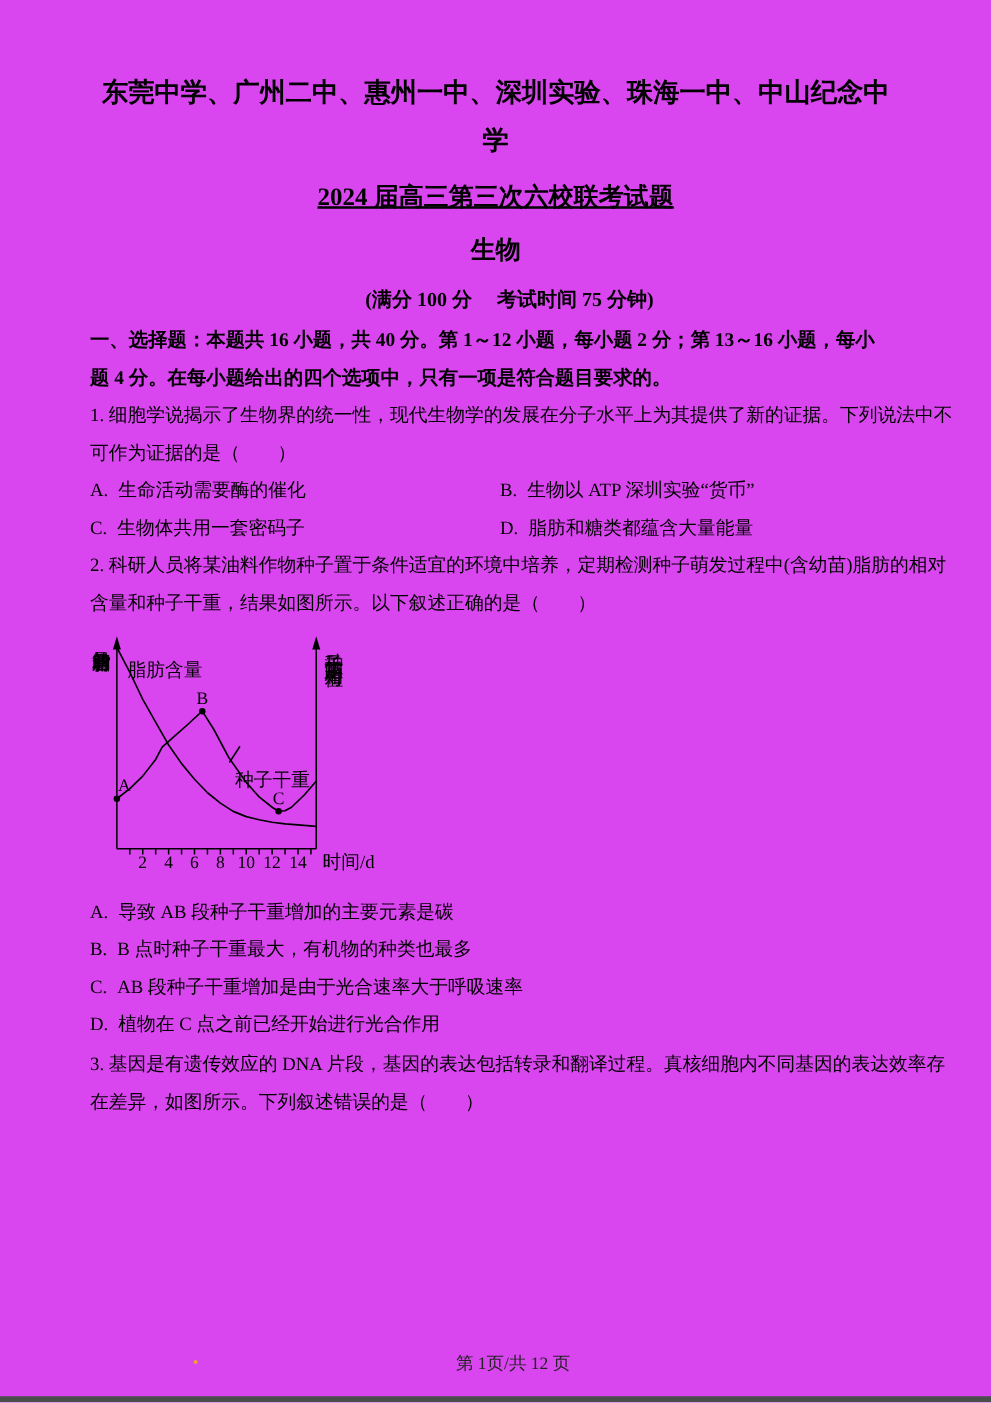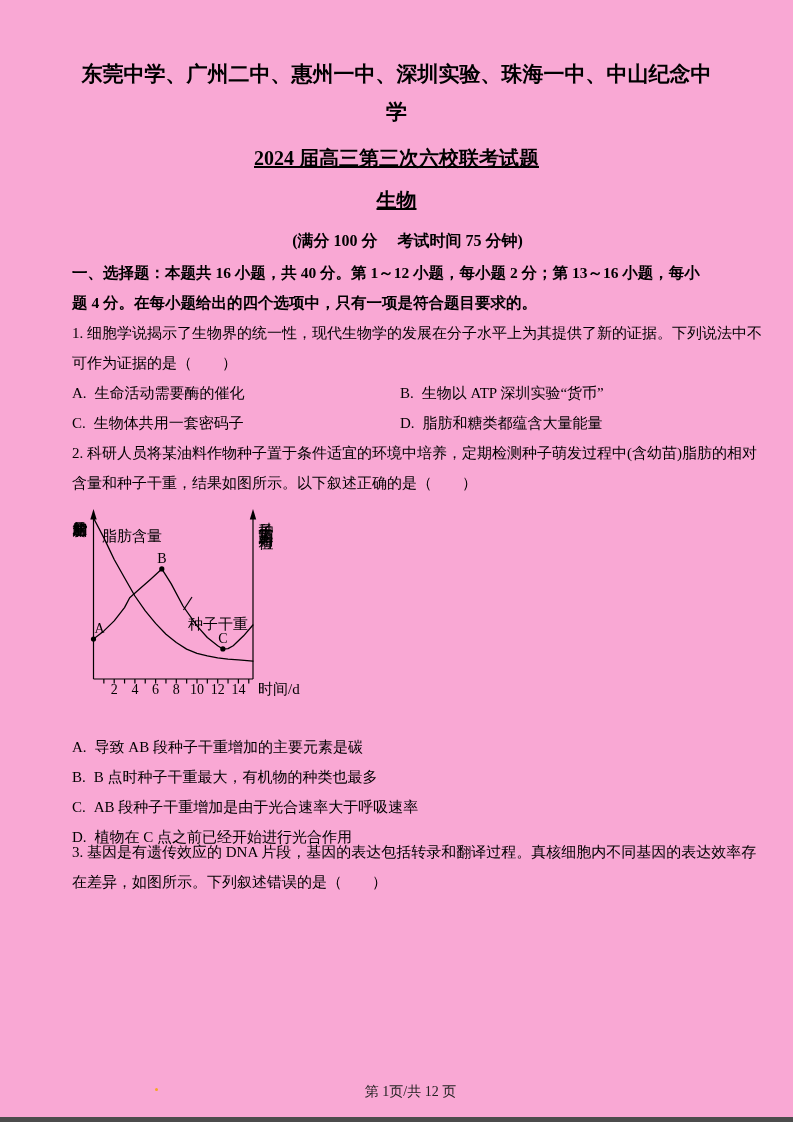--- a/index.html
+++ b/index.html
@@ -1,32 +1,32 @@
 <!DOCTYPE html>
 <html><head>
 <meta charset="utf-8">
 <style>
   html,body { margin:0; padding:0; background:#fff; }
   #page {
-    position:relative; width:793px; height:1122px; background:#f9a8d4;
+    position:relative; width:793px; height:1122px; background:#d946ef;
     font-family:"Liberation Serif", serif; color:#000; overflow:hidden;
   }
   .abs { position:absolute; }
   .center { left:0; width:793px; text-align:center; }
   .title { top:55px; font-size:21px; font-weight:bold; line-height:38px; }
   .subtitle { top:146px; font-size:20px; font-weight:bold; line-height:24px;text-decoration:underline; }
-  .subject { top:188px; font-size:20px; font-weight:bold; line-height:24px;text-decoration:underline; }
+  .subject { top:188px; font-size:20px; font-weight:bold; line-height:24px; }
   .exam-info { top:231px; font-size:16px; font-weight:bold; line-height:20px;margin-left:11px; }
   .body-block { left:72px; width:690px; font-size:15px; line-height:30px; }
   .section-heading { top:258px; font-size:15.5px; font-weight:bold; }
   .line { white-space:nowrap; }
   #q1 { top:318px; }
   #q1opts { top:378px; display:grid; grid-template-columns:328px auto; }
   #q2 { top:438px; }
-  #q2opts { top:732px; }
+  #q2opts { top:715px; }
   #q3 { top:837px; }
   .opt-label { margin-right:8px; }
   #chart { left:55px; top:503px; width:355px; height:205px; }
   #chart svg { position:absolute; left:0; top:0; }
   .vlabel { position:absolute; writing-mode:vertical-rl; text-orientation:upright; font-size:15px; line-height:16px; }
   #left-axis-label  { left:17px;  top:7px; }
   #right-axis-label { left:203px; top:7px; letter-spacing:2px; }
   .curve-label { position:absolute; font-size:15px; white-space:nowrap; }
   #fat-curve-label  { left:47px;  top:24px; }
   #seed-curve-label { left:133px; top:72px;margin-top:40px; }

